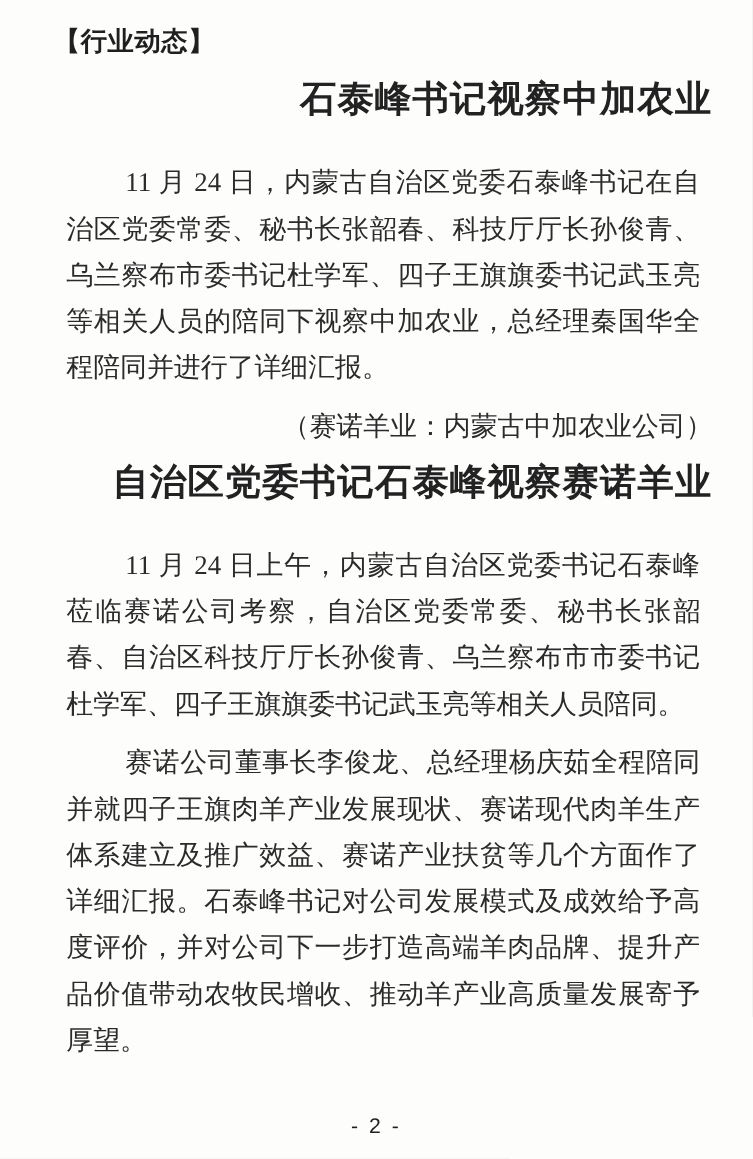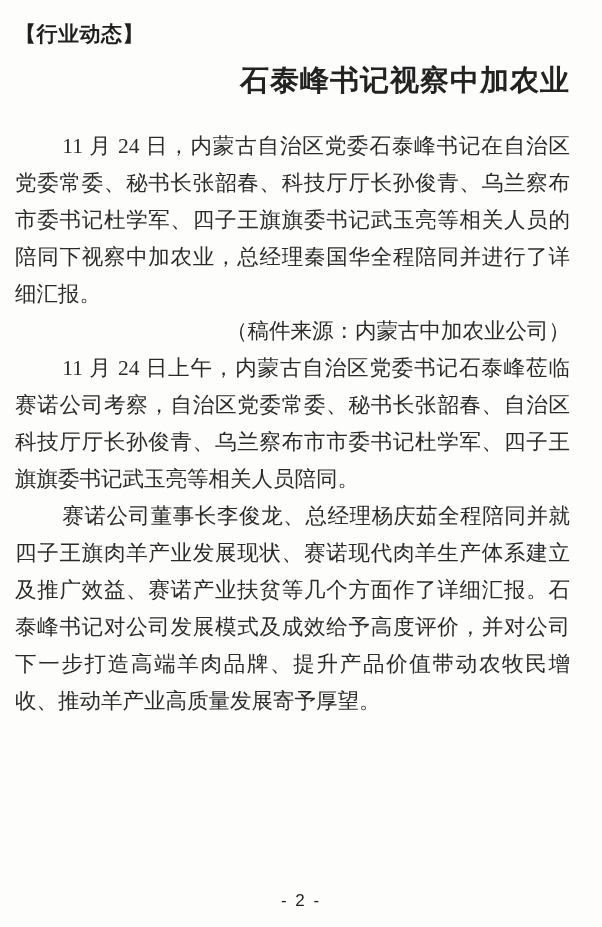--- a/index.html
+++ b/index.html
@@ -7,21 +7,21 @@
     padding: 0;
     background: #e9e9e9;
   }
   .page {
     position: relative;
     width: 602px;
     height: 927px;
     margin: 0 auto;
     background: #fdfdfc;
     box-sizing: border-box;
-    padding: 20px 32px 0 15px;
+    padding: 20px 32px 0 43px;
     overflow: hidden;
     font-family: "Liberation Serif", "DejaVu Serif", serif;
     color: #2b2b2b;
   }
   .section-tag {
     font-family: "Liberation Sans", "DejaVu Sans", sans-serif;
     font-weight: bold;
     font-size: 21px;
     line-height: 28px;
     color: #1f1f1f;
@@ -34,21 +34,21 @@
     line-height: 40px;
     font-weight: bold;
     letter-spacing: 1px;
     color: #222222;
     font-family: "Liberation Serif", "DejaVu Serif", serif;
   }
   .article-title.second {
     margin-top: 6px;
   }
   .body-para {
-    margin: 0;
+    margin: 10px;
     font-size: 21.5px;
     line-height: 37px;
     text-align: justify;
     text-justify: inter-ideograph;
     text-indent: 2.2em;
     color: #2b2b2b;
   }
   .source-line {
     margin: 0;
     font-size: 21.5px;
@@ -73,22 +73,23 @@
 <body>
 
 <div class="page">
 
   <div class="section-tag">【行业动态】</div>
 
   <h1 class="article-title">石泰峰书记视察中加农业</h1>
 
   <p class="body-para">11 月 24 日，内蒙古自治区党委石泰峰书记在自治区党委常委、秘书长张韶春、科技厅厅长孙俊青、乌兰察布市委书记杜学军、四子王旗旗委书记武玉亮等相关人员的陪同下视察中加农业，总经理秦国华全程陪同并进行了详细汇报。</p>
 
-  <p class="source-line">（稿件来源：内蒙古中加农业公司）</p>
+  <p class="source-line">（赛诺羊业：内蒙古中加农业公司）</p>
 
+  <h1 class="article-title second">自治区党委书记石泰峰视察赛诺羊业</h1>
 
   <p class="body-para">11 月 24 日上午，内蒙古自治区党委书记石泰峰莅临赛诺公司考察，自治区党委常委、秘书长张韶春、自治区科技厅厅长孙俊青、乌兰察布市市委书记杜学军、四子王旗旗委书记武玉亮等相关人员陪同。</p>
 
   <p class="body-para">赛诺公司董事长李俊龙、总经理杨庆茹全程陪同并就四子王旗肉羊产业发展现状、赛诺现代肉羊生产体系建立及推广效益、赛诺产业扶贫等几个方面作了详细汇报。石泰峰书记对公司发展模式及成效给予高度评价，并对公司下一步打造高端羊肉品牌、提升产品价值带动农牧民增收、推动羊产业高质量发展寄予厚望。</p>
 
 
   <div class="page-number">- 2 -</div>
 
 </div>
 

